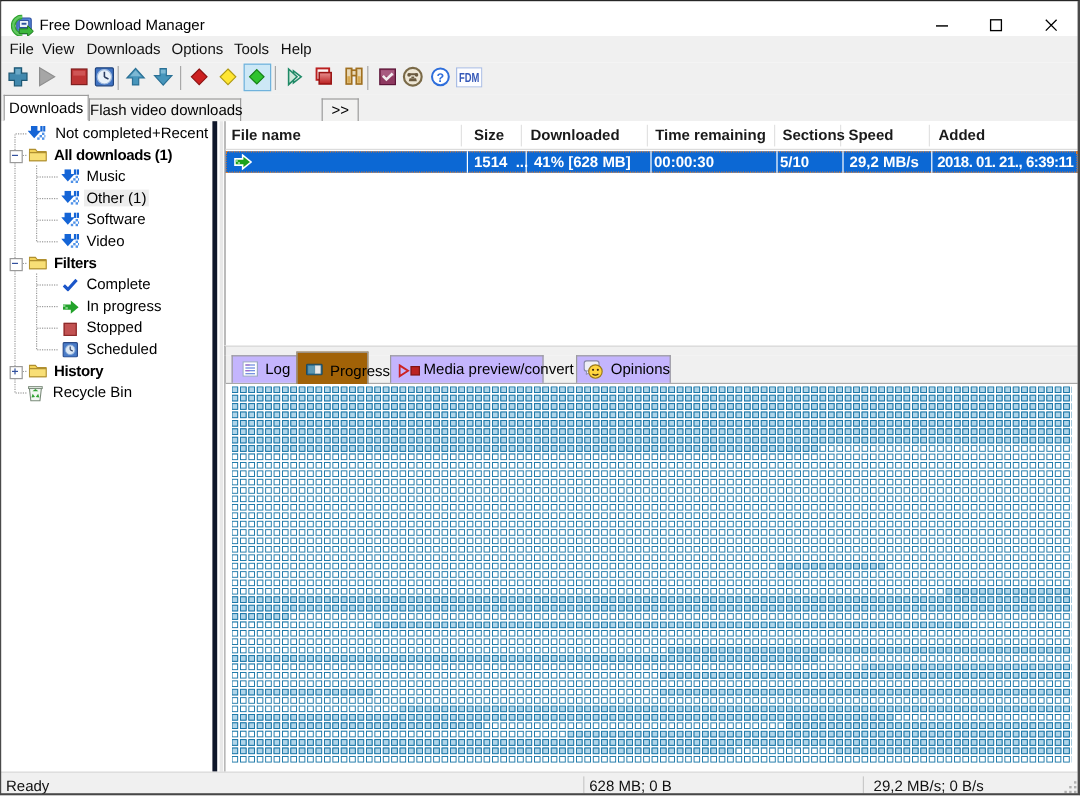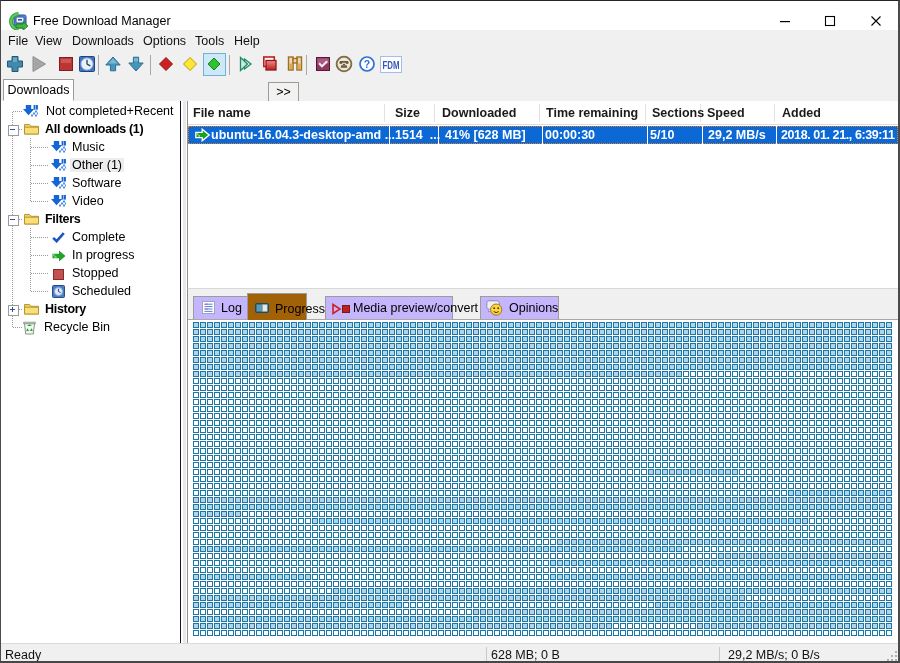--- a/index.html
+++ b/index.html
@@ -19,21 +19,21 @@
   #toolbar{position:absolute;left:0;top:52px;width:898px;height:27px;background:#f0f0f0;}
   .tsep{position:absolute;top:3px;width:1px;height:20px;background:#a8a8a8;}
   
   #tabbar{position:absolute;left:0;top:79px;width:898px;height:22px;background:#f0f0f0;}
   .tab{position:absolute;box-sizing:border-box;font-size:12.5px;color:#000;white-space:nowrap;
        border:1px solid #9c9c9c;border-bottom:none;background:#f2f2f1;text-align:center;}
   
   #content{position:absolute;left:0;top:101px;width:898px;height:544px;background:#fff;}
   
   #tree{position:absolute;left:0;top:0;width:181px;height:544px;background:#fff;
-        border-right:1px solid #0f172a;box-sizing:border-box;font-size:12.5px;color:#000;}
+        border-right:4px solid #0f172a;box-sizing:border-box;font-size:12.5px;color:#000;}
   .ti{position:absolute;white-space:nowrap;}
   
   #list{position:absolute;left:187px;top:0;width:711px;height:187px;background:#fff;
         border-left:1px solid #8f8f8f;box-sizing:border-box;font-size:12.5px;font-weight:bold;}
   #splitv{position:absolute;left:183px;top:0;width:3px;height:544px;background:#e8e8e8;}
   #hsplit{position:absolute;left:187px;top:187px;width:711px;height:8px;background:#f0f0f0;
           border-top:1px solid #d8d8d8;border-left:1px solid #8f8f8f;box-sizing:border-box;}
   
   #bottom{position:absolute;left:187px;top:195px;width:711px;height:349px;background:#f0f0f0;
           border-left:1px solid #8f8f8f;box-sizing:border-box;}
@@ -156,20 +156,21 @@
     <circle cx="9" cy="9" r="7" fill="#fff" stroke="#2e6edb" stroke-width="1.7"></circle>
     <text x="9" y="13" text-anchor="middle" font-family="Liberation Sans" font-size="10.5" font-weight="bold" fill="#2e6edb">?</text>
   </svg>
   <svg class="abs" style="left:380px;top:4px" width="22" height="17" viewBox="0 0 22 17">
     <rect x="0.5" y="0.5" width="21" height="16" fill="#fdfdff" stroke="#a8bce4"></rect>
     <text x="11" y="12.5" text-anchor="middle" font-family="Liberation Sans" font-size="11" font-weight="bold" fill="#3558b8" textLength="17" lengthAdjust="spacingAndGlyphs">FDM</text>
   </svg>
 </div>
 <div id="tabbar">
   <div class="tab" style="left:3px;top:0;width:71px;height:22px;background:#fff;padding-top:3px;z-index:2;border-bottom:1px solid #fff;">Downloads</div>
+  <div class="tab" style="left:74px;top:3px;width:127px;height:19px;padding-top:2px;">Flash video downloads</div>
   <div class="tab" style="left:202px;top:3px;width:65px;height:19px;padding-top:2px;margin-top:35px;">Scheduler</div>
   <div class="tab" style="left:268px;top:3px;width:31px;height:19px;padding-top:2px;">&gt;&gt;</div>
 </div>
 <div id="content">
   <div id="splitv"></div>
   <div id="tree">
     <div class="abs" style="left:12px;top:11px;width:1px;height:215px;border-left:1px dotted #9a9a9a"></div>
     <div class="abs" style="left:30px;top:37px;width:1px;height:63px;border-left:1px dotted #9a9a9a"></div>
     <div class="abs" style="left:30px;top:127px;width:1px;height:63px;border-left:1px dotted #9a9a9a"></div>
     <div class="abs" style="left:13px;top:10px;width:9px;height:1px;border-top:1px dotted #9a9a9a"></div>
@@ -324,21 +325,20 @@
       <div class="rsep" style="left:459px"></div>
       <div class="rsep" style="left:514px"></div>
       <div class="rsep" style="left:588px"></div>
       <svg class="abs" style="left:7px;top:2px" width="15" height="14" viewBox="0 0 15 14">
         <path d="M0.8,4.4 h6.4 v-3.2 L14.2,7 L7.2,12.8 v-3.2 h-6.4 z" fill="#1ba11b" stroke="#fff" stroke-width="1.3"></path>
         <g fill="#8fd48f">
             <rect x="1.4" y="5.2" width="1.8" height="1.8"></rect>
             <rect x="3.2" y="7" width="1.8" height="1.8"></rect>
           </g>
       </svg>
-      <div class="rtx" style="left:23px">ubuntu-16.04.3-desktop-amd ...</div>
       <div class="rtx" style="left:207px">1514&nbsp;&nbsp;...</div>
       <div class="rtx" style="left:257px">41% [628 MB]</div>
       <div class="rtx" style="left:357px">00:00:30</div>
       <div class="rtx" style="left:462px">5/10</div>
       <div class="rtx" style="left:520px">29,2 MB/s</div>
       <div class="rtx" style="left:593px;letter-spacing:-0.4px">2018. 01. 21., 6:39:11</div>
     </div>
   </div>
   <div id="hsplit"></div>
   <div id="bottom">

